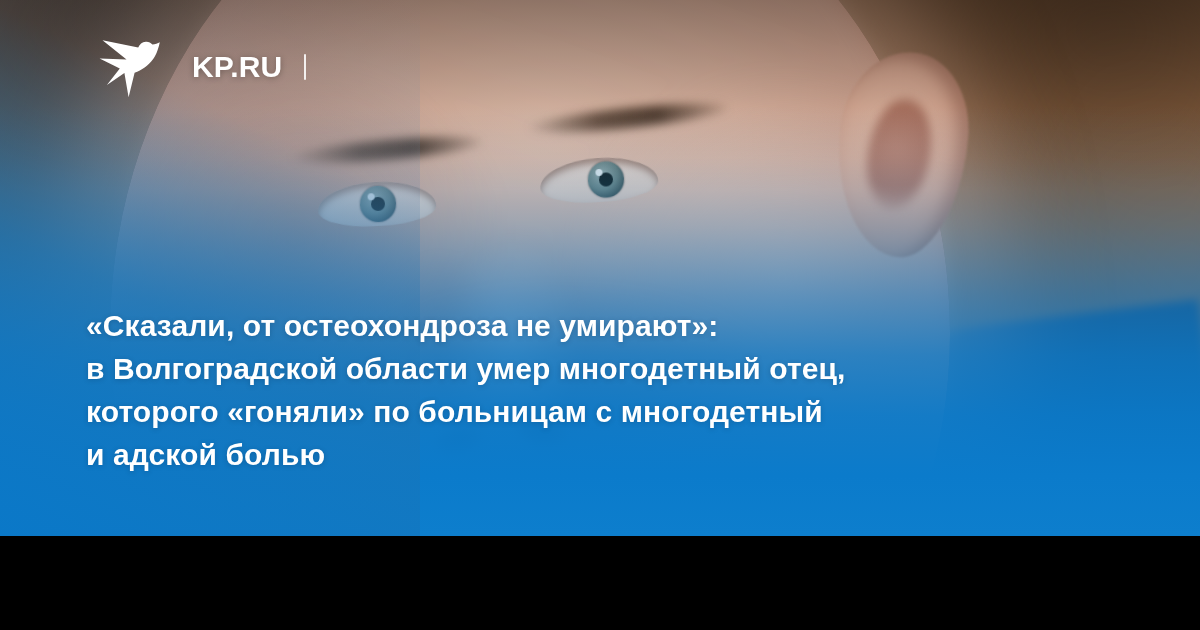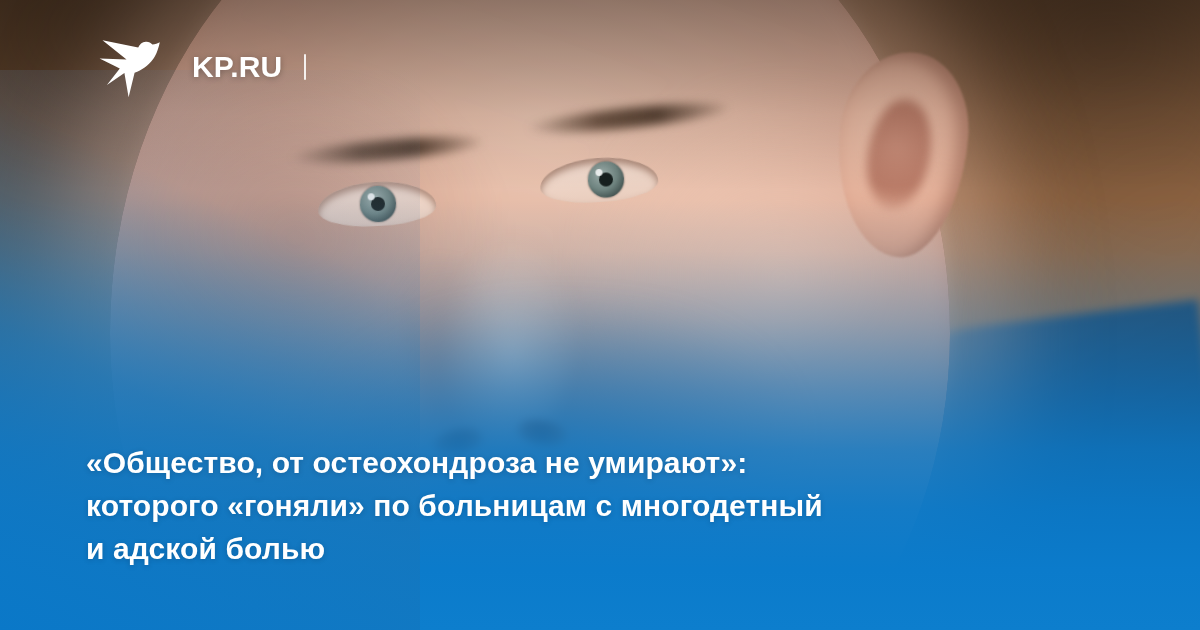--- a/index.html
+++ b/index.html
@@ -1,20 +1,20 @@
 <!DOCTYPE html>
 <html><head>
 <meta charset="utf-8">
 <style>
   html,body{margin:0;padding:0;background:#000;}
   body{font-family:"Liberation Sans","DejaVu Sans",sans-serif;}
 
   .card{
     position:relative;
-    width:1200px;height:630px;
+    width:1200px;height:536px;
     overflow:hidden;
     background:#6b4c33;
   }
 
   
   .bg-wall{
     position:absolute;inset:-60px;
     background:
       linear-gradient(180deg, rgba(60,42,28,.85) 0%, rgba(95,68,45,.25) 22%, rgba(120,88,60,0) 45%),
       repeating-linear-gradient(0deg,
@@ -247,18 +247,19 @@
     <span>
       <svg class="logo-bird" viewBox="0 0 66 62" xmlns="http://www.w3.org/2000/svg" aria-hidden="true">
         <path fill="#ffffff" d="M63.8 6.2c-2.0 1.0-4.6 2.0-7.4 2.3-1.5-1.9-3.9-3.0-6.6-2.8-3.6 0.3-6.5 2.7-7.6 5.8L6.5 4.2l24.0 19.4L3.6 22.6l20.2 9.8L10.9 49.1l17.5-12.0 4.2 24.2 6.0-24.6c7.2-2.4 13.6-7.0 18.2-13.2 2.6-3.5 4.8-7.6 7.0-17.3z"></path>
       </svg>
     </span>
     <span class="brand">KP.RU</span>
     <span class="sep"></span>
   </div>
 
   <div class="headline">
-    <div class="line">«Общество, от остеохондроза не умирают»:</div>
+    <div class="line">«Сказали, от остеохондроза не умирают»:</div>
+    <div class="line">в Волгоградской области умер многодетный отец,</div>
     <div class="line">которого «гоняли» по больницам с многодетный</div>
     <div class="line">и адской болью</div>
   </div>
 
 </div>
 
 </body></html>

